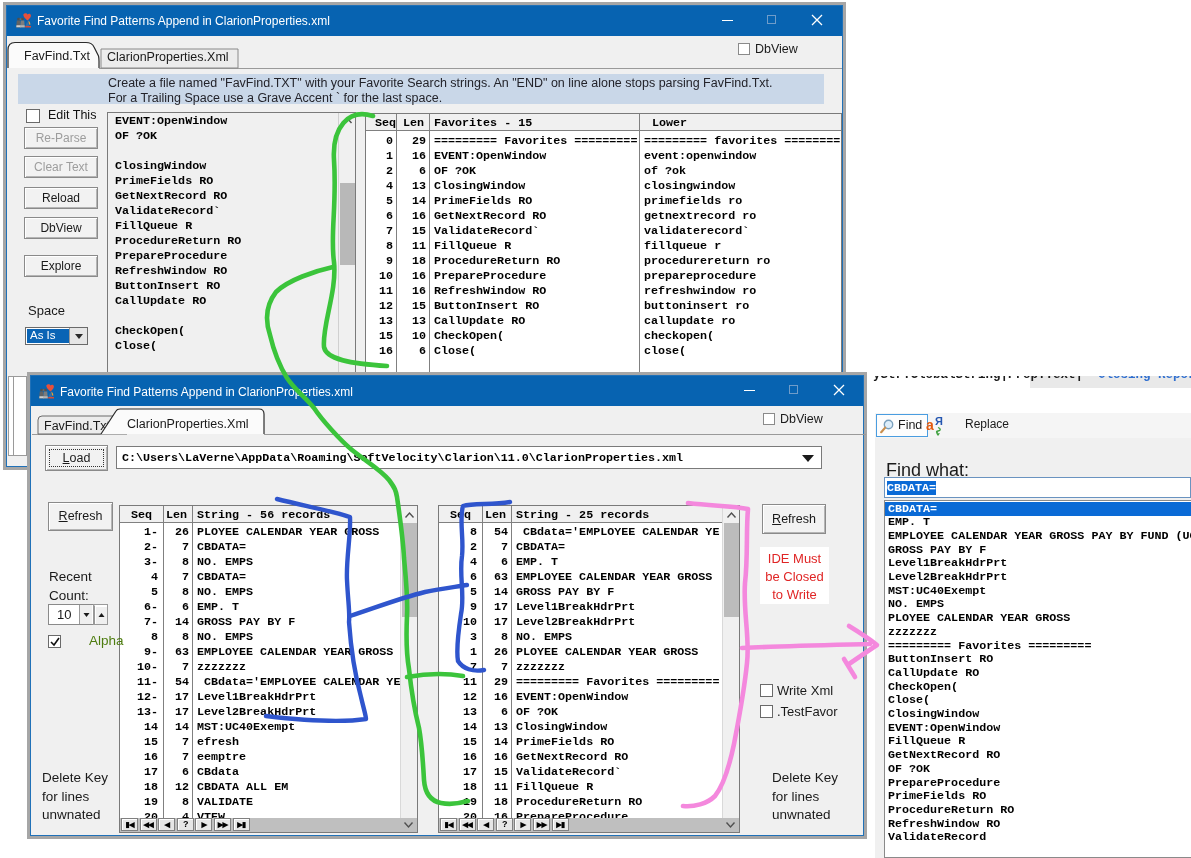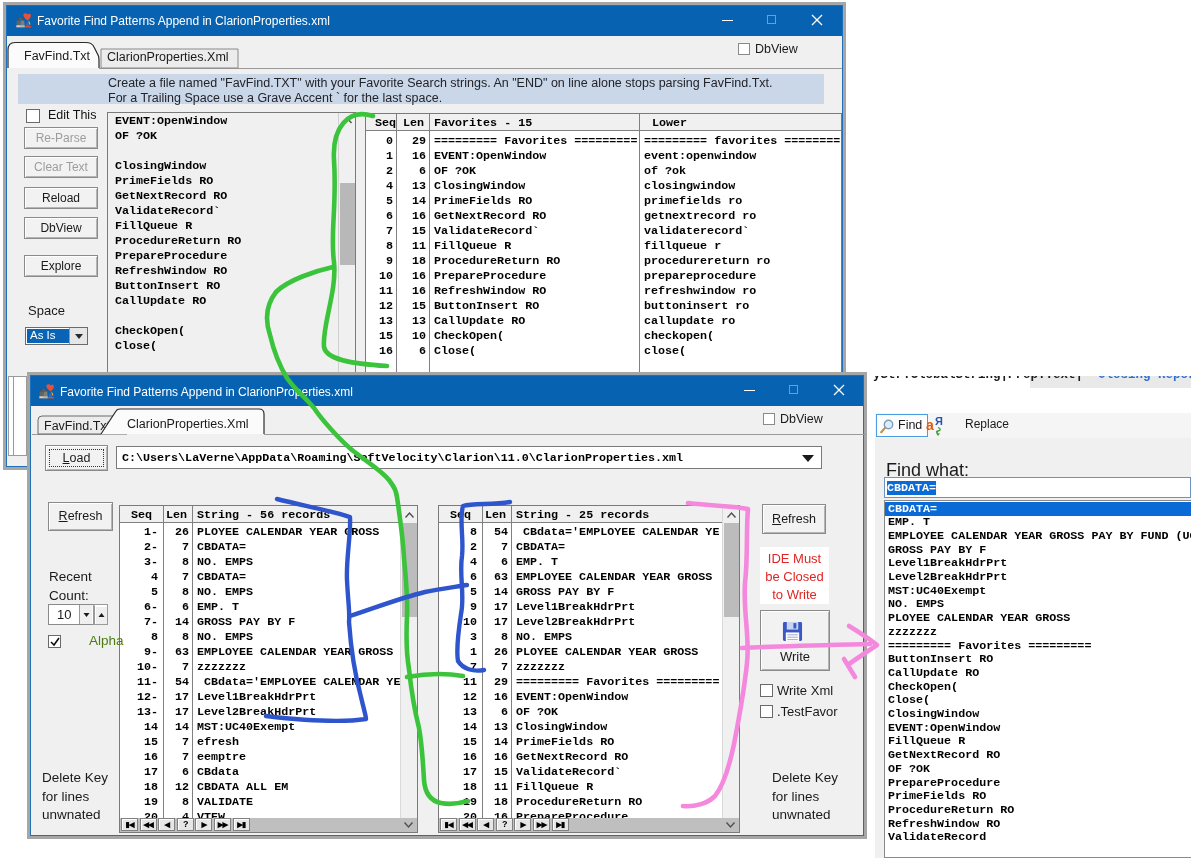--- a/index.html
+++ b/index.html
@@ -492,30 +492,20 @@
             <path d="M3.5 11 L9.5 11 L6.5 7 Z" fill="#1a1a1a"></path>
           </svg></div>
       </div>
 <div class="cb" style="left:17px;top:259px;"></div>
 <svg class="abs" style="left:19px;top:261px;" width="10" height="10">
         <path d="M1 5 L4 8 L9 1" stroke="#111" stroke-width="1.6" fill="none"></path>
       </svg>
 <div class="abs" style="left:35px;top:257px;font-size:13.5px;color:#4d7c0f;margin-left:23px;">Alpha</div>
 <div class="abs" style="left:11px;top:393px;font-size:13.5px;color:#1a1a1a;line-height:18.5px;">Delete Key<br>for lines<br>unwnated</div>
 <div class="abs" style="left:729px;top:171px;width:69px;height:57px;background:#fff;text-align:center;font-size:13px;color:#e02525;line-height:18px;padding-top:3px;">IDE Must<br>be Closed<br>to Write</div>
-<div class="btn" style="left:729px;top:234px;width:70px;height:61px;">
-        <svg class="abs" style="left:21px;top:10px;" width="21" height="21" viewBox="0 0 22 22">
-          <rect x="1" y="1" width="20" height="20" rx="1.5" fill="#3a57c4"></rect>
-          <rect x="5" y="1" width="12" height="8" fill="#c8d4f0"></rect>
-          <rect x="12" y="2.2" width="3" height="5.6" fill="#3a57c4"></rect>
-          <rect x="4" y="12" width="14" height="9" fill="#ffffff"></rect>
-          <path d="M5.5 14.5 H16.5 M5.5 17 H16.5 M5.5 19.5 H16.5" stroke="#9aa7c9" stroke-width="1"></path>
-        </svg>
-        <div class="abs" style="left:0;right:0;top:38px;font-size:13px;">Write</div>
-      </div>
 <div class="cb" style="left:729px;top:308px;"></div>
 <div class="abs" style="left:746px;top:307px;font-size:13px;color:#1a1a1a;">Write Xml</div>
 <div class="cb" style="left:729px;top:329px;"></div>
 <div class="abs" style="left:746px;top:328px;font-size:13px;color:#1a1a1a;">.TestFavor</div>
 <div class="abs" style="left:741px;top:393px;font-size:13.5px;color:#1a1a1a;line-height:18.5px;">Delete Key<br>for lines<br>unwnated</div>
 </div>
   </div>
 <div class="abs" style="left:869px;top:376px;width:322px;height:482px;background:#fff;overflow:hidden;">
 <div class="abs" style="left:6px;top:37px;width:316px;height:445px;background:#f0f0f0;"></div>
 <div class="abs" style="left:161px;top:0;width:161px;height:12px;background:#e9e9e9;"></div>

